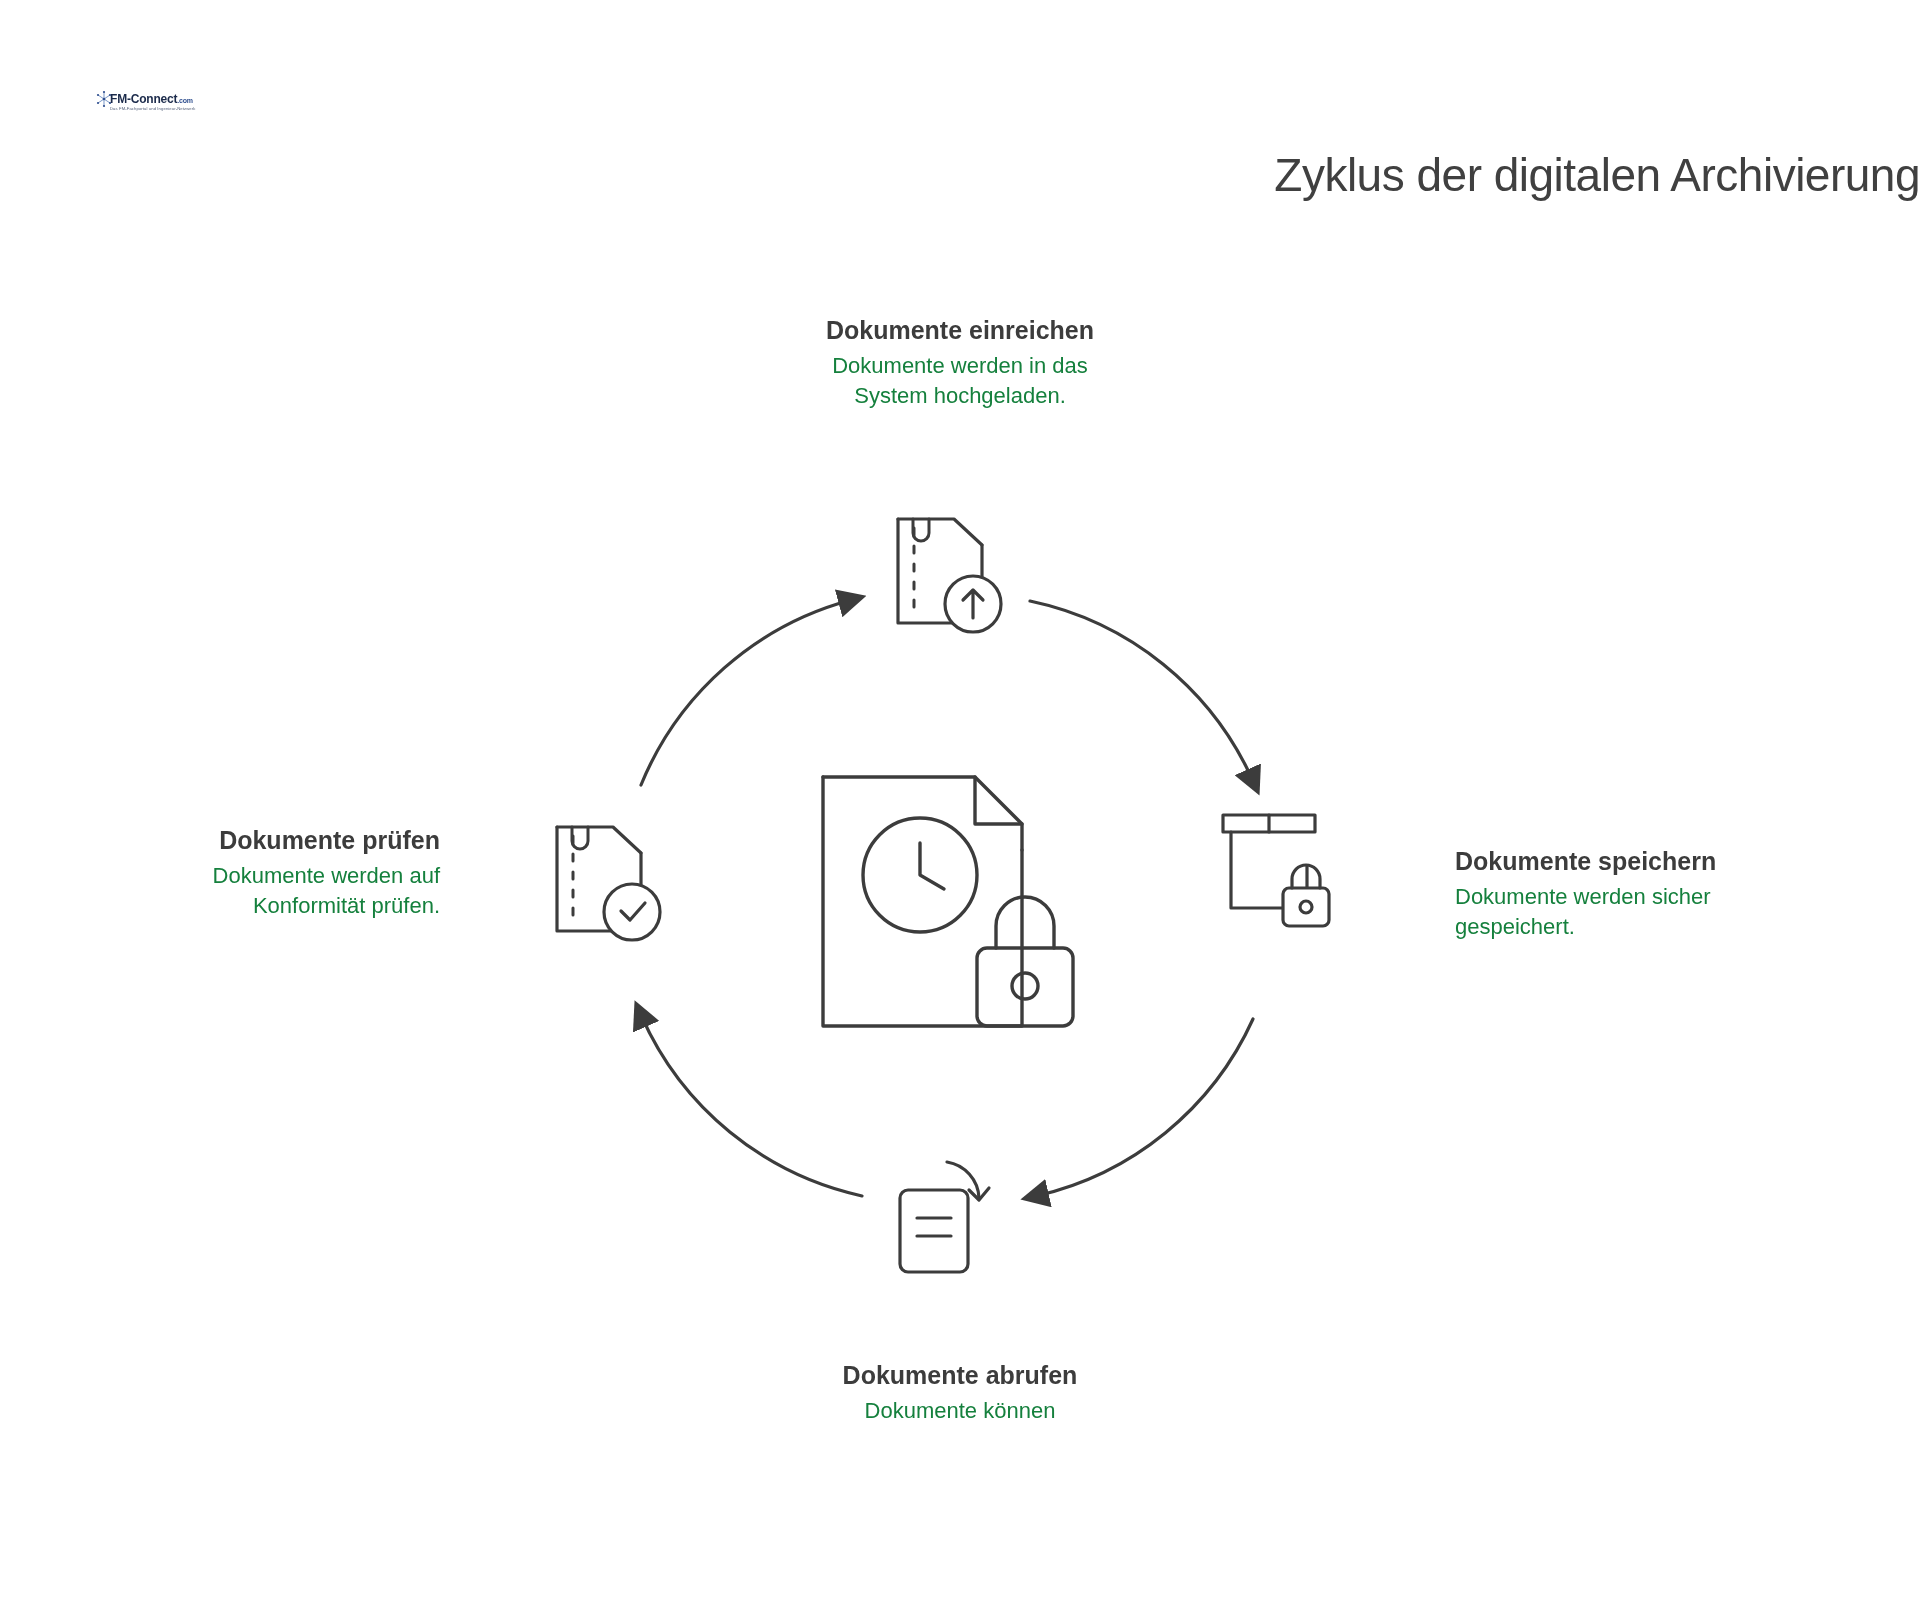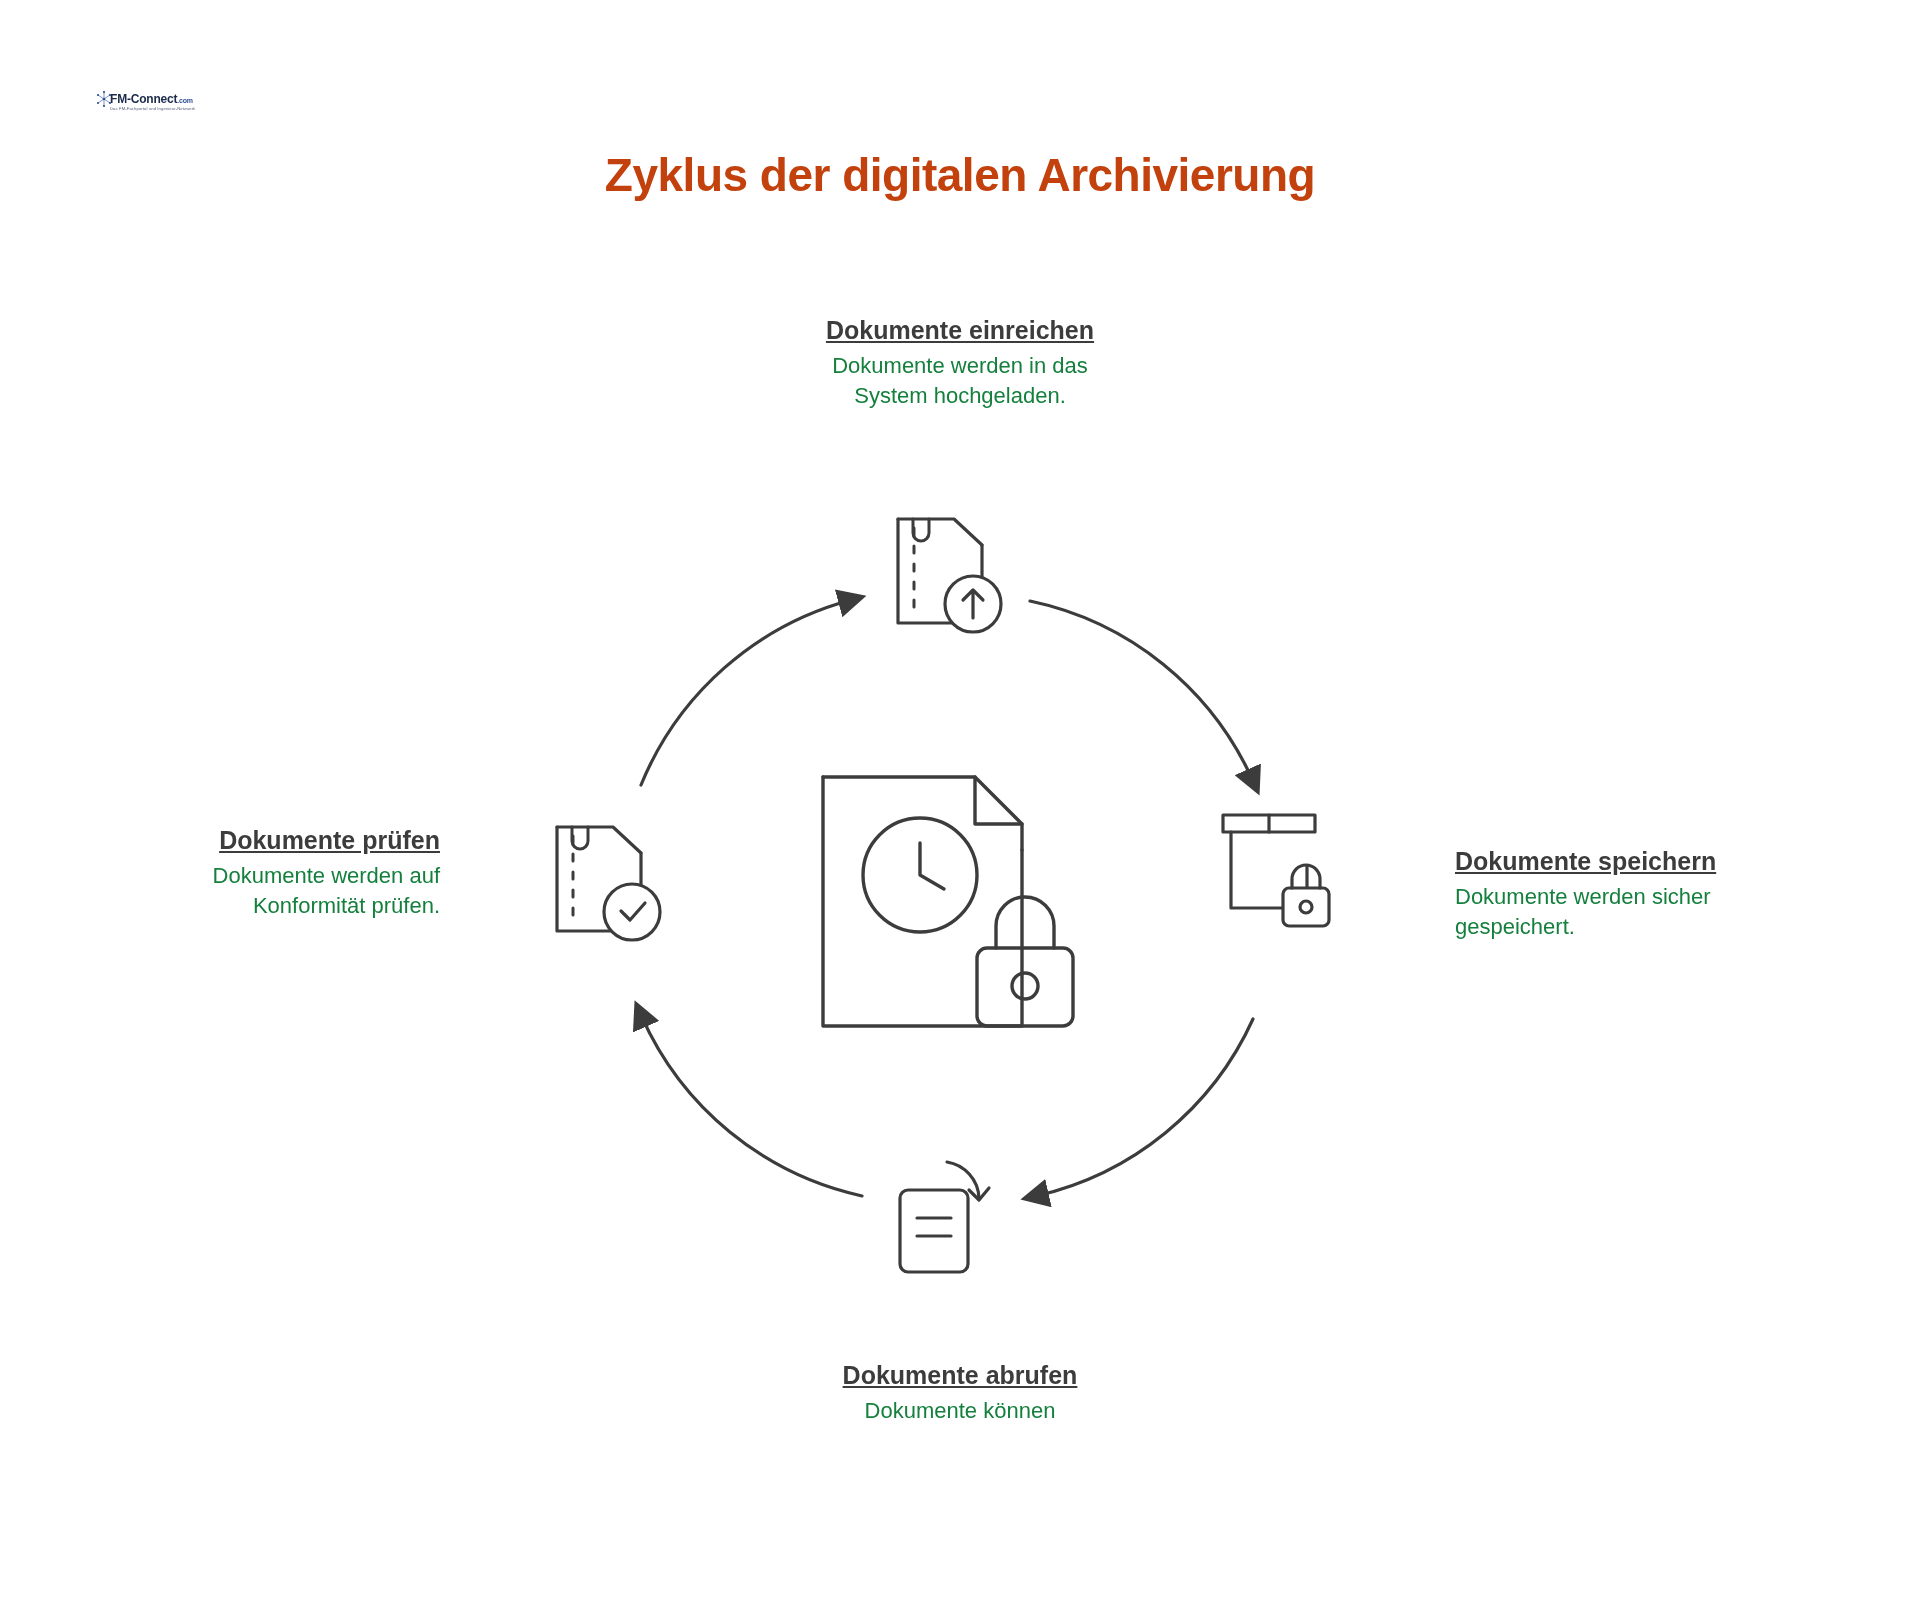--- a/index.html
+++ b/index.html
@@ -54,24 +54,24 @@
     width: 16px;
     height: 18px;
   }
 
   
   .title {
     position: absolute;
     left: 0;
     right: 0;
     top: 148px;
-    text-align: center;
+    text-align: right;
     font-size: 46px;
-    font-weight: bold;
-    color: #c2410c;
+    font-weight: normal;
+    color: #404040;
     letter-spacing: -0.5px;
   }
 
   
   .stage {
     position: absolute;
     left: 0;
     top: 0;
     width: 1920px;
     height: 1610px;
@@ -85,21 +85,20 @@
   
   .label {
     position: absolute;
   }
   .label .head {
     font-size: 25px;
     font-weight: bold;
     color: #3c3c3c;
     margin-bottom: 5px;
     line-height: 1.25;
-    text-decoration: underline;
   }
   .label .desc {
     font-size: 22px;
     color: #15803d;
     line-height: 1.35;
   }
 
   .label-top {
     left: 620px;
     top: 315px;

